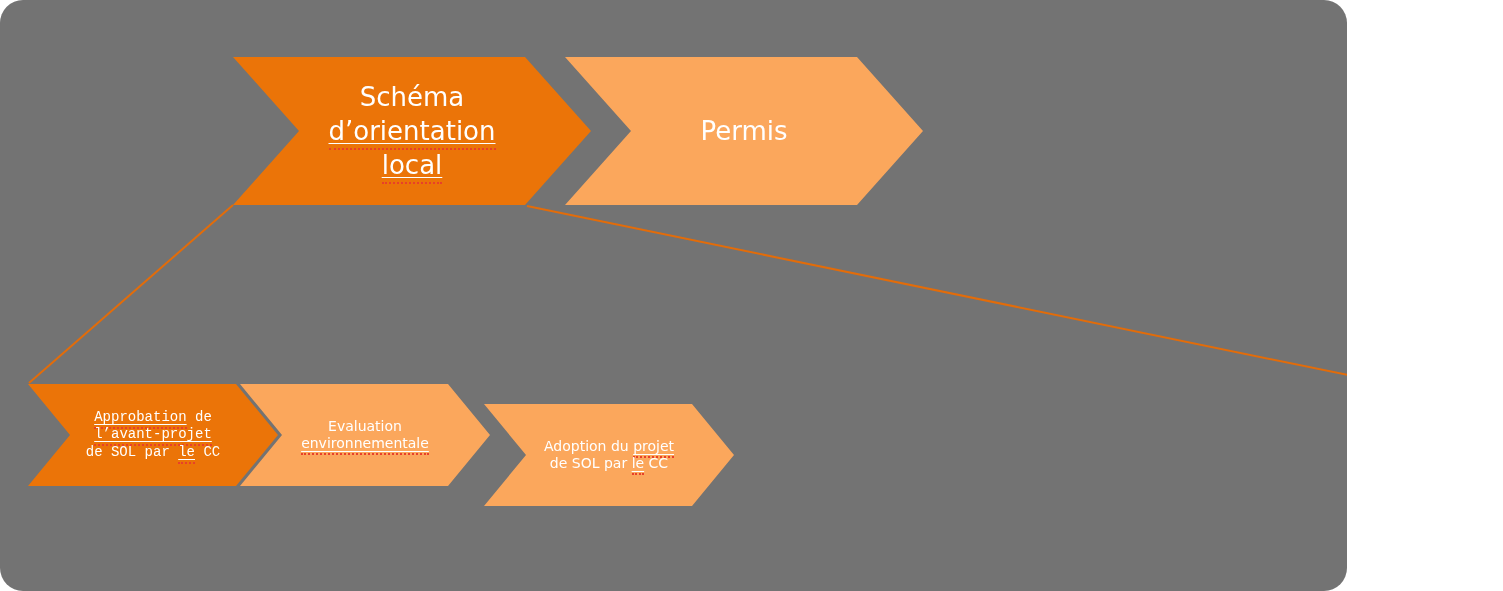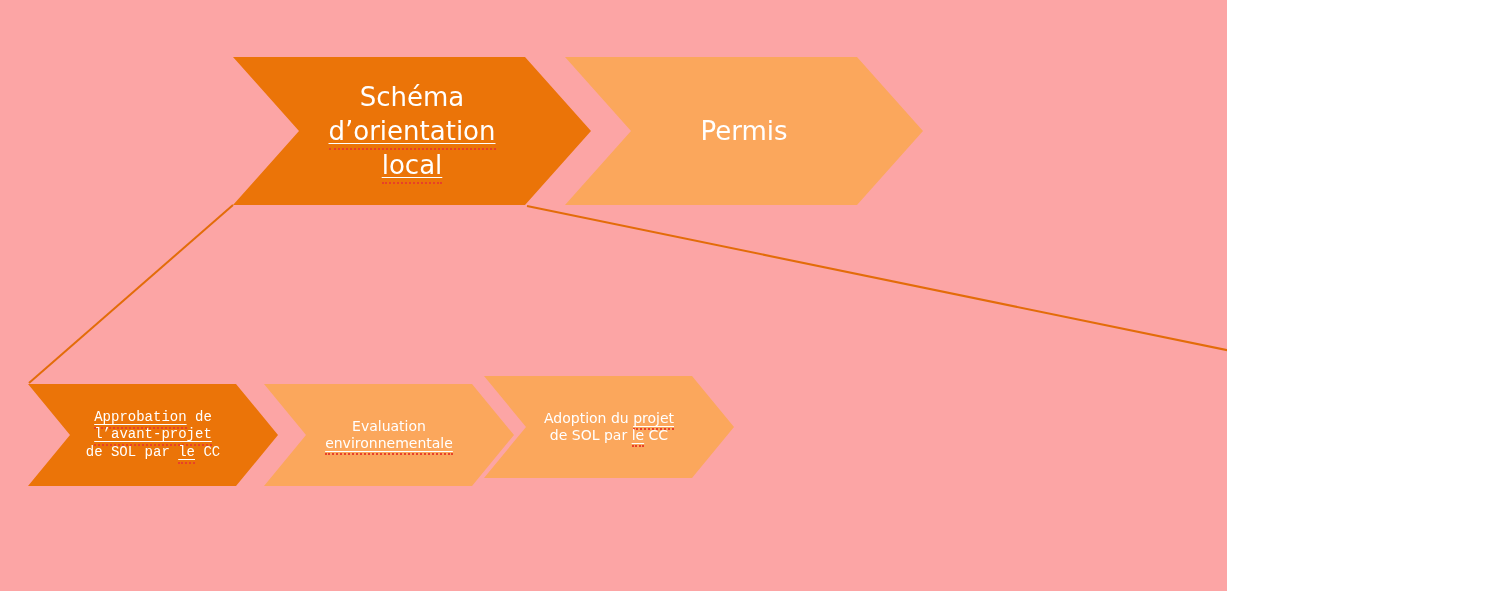--- a/index.html
+++ b/index.html
@@ -5,24 +5,25 @@
   :root{
     --c-dark:#eb7408;
     --c-light:#fba75c;
     --c-connector:#e36c09;
     --c-spell:#e8402a;
     --c-text:#ffffff;
   }
   html,body{margin:0;padding:0;background:#ffffff;}
   .canvas{
     position:relative;
-    width:1227px;height:591px;
-    background:#fca5a5;
+    width:1347px;height:591px;
+    background:#737373;
     overflow:hidden;
     font-family:"DejaVu Sans","Liberation Sans",sans-serif;
+    border-radius:23px;
   }
   .connectors{position:absolute;left:0;top:0;pointer-events:none;}
   .connectors line{stroke:var(--c-connector);stroke-width:2;}
   .chevron{
     position:absolute;
     display:flex;align-items:center;justify-content:center;
   }
   .chevron.lg{
     width:358px;height:148px;
     clip-path:polygon(0 0, calc(100% - 66px) 0, 100% 50%, calc(100% - 66px) 100%, 0 100%, 66px 50%);
@@ -65,20 +66,20 @@
   <div class="chevron lg dark" style="left:233px;top:57px;">
     <div class="lbl lbl-lg"><span>Schéma </span><span class="flag">d’orientation</span><span> </span><span class="flag">local</span></div>
   </div>
   <div class="chevron lg light" style="left:565px;top:57px;justify-content:center;">
     <div class="lbl lbl-lg"><span>Permis</span></div>
   </div>
 
   <div class="chevron sm dark" style="left:28px;top:384px;font-family:Liberation Mono, monospace;">
     <div class="lbl lbl-sm"><span class="flag">Approbation</span><span> de </span><span class="flag">l’avant-projet</span><span> de SOL par </span><span class="flag">le</span><span> CC</span></div>
   </div>
-  <div class="chevron sm light" style="left:264px;top:384px;">
+  <div class="chevron sm light" style="left:240px;top:384px;">
     <div class="lbl lbl-sm"><span>Evaluation </span><span class="flag">environnementale</span></div>
   </div>
-  <div class="chevron sm light" style="left:484px;top:376px;">
+  <div class="chevron sm light" style="left:484px;top:404px;">
     <div class="lbl lbl-sm"><span>Adoption du </span><span class="flag">projet</span><span> de SOL par </span><span class="flag">le</span><span> CC</span></div>
   </div>
 
 </div>
 
 </body></html>

